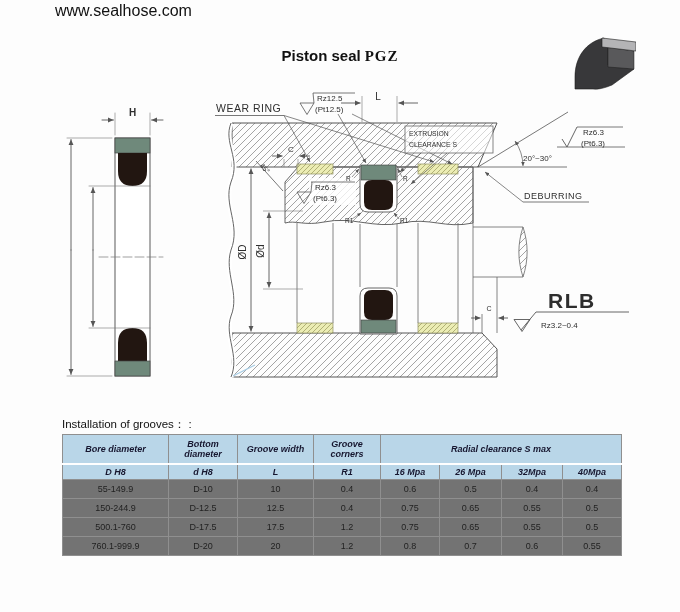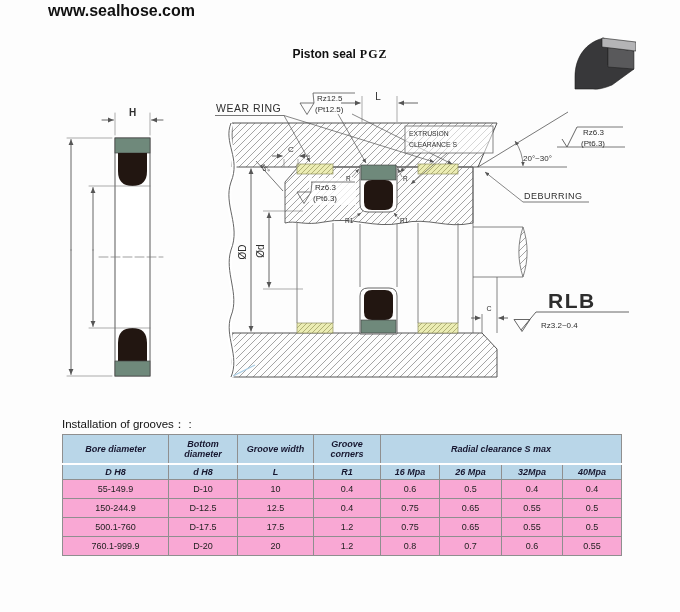--- a/index.html
+++ b/index.html
@@ -1,32 +1,32 @@
 <!DOCTYPE html>
 <html style="--header-bg: #b9d6e8;"><head>
 <meta charset="utf-8">
 <style>
   html,body{margin:0;padding:0;background:#e9e9e9;}
   .page{position:relative;width:680px;height:612px;background:#fdfdfd;overflow:hidden;
         font-family:"Liberation Sans",sans-serif;}
-  .site{position:absolute;left:48px;top:2px;font-size:16px;font-weight:bold;color:#111;}
-  .title{position:absolute;left:0;top:47px;width:100%;text-align:center;font-size:12px;
+  .site{position:absolute;left:55px;top:2px;font-size:16px;font-weight:normal;color:#111;}
+  .title{position:absolute;left:0;top:47px;width:100%;text-align:center;font-size:15px;
          font-weight:bold;color:#111;}
   .title .code{font-family:"Liberation Serif",serif;letter-spacing:1px;margin-left:4px;}
   .icon{position:absolute;left:572px;top:31px;}
   .drawing{position:absolute;left:0;top:85px;}
   .drawing text{fill:#2e2e2e;font-family:"Liberation Sans",sans-serif;}
   .ttitle{position:absolute;left:62px;top:417px;font-size:11.5px;font-weight:normal;color:#111;}
   .gtable{position:absolute;left:62px;top:434px;border-collapse:collapse;table-layout:fixed;
           width:559px;}
   .gtable th{background:var(--header-bg,#b9d6e8);font-size:9px;font-weight:bold;color:#16162f;
              border:1px solid #8f8f8f;padding:0;text-align:center;font-style:italic;}
   .gtable thead tr:first-child th{height:28px;border-bottom:2px solid #ffffff;}
   .gtable thead tr:nth-child(2) th{height:14px;}
-  .gtable td{height:18px;font-size:9px;color:#222;border:1px solid #8f8f8f;background:#f9a8d4;
+  .gtable td{height:18px;font-size:9px;color:#222;border:1px solid #8f8f8f;background:#737373;
              text-align:center;padding:0;}
 </style>
 </head>
 <body>
 
 <div class="page">
 
   <div class="site">www.sealhose.com</div>
 
   <div class="title"><span>Piston seal</span><span class="code">PGZ</span></div>

